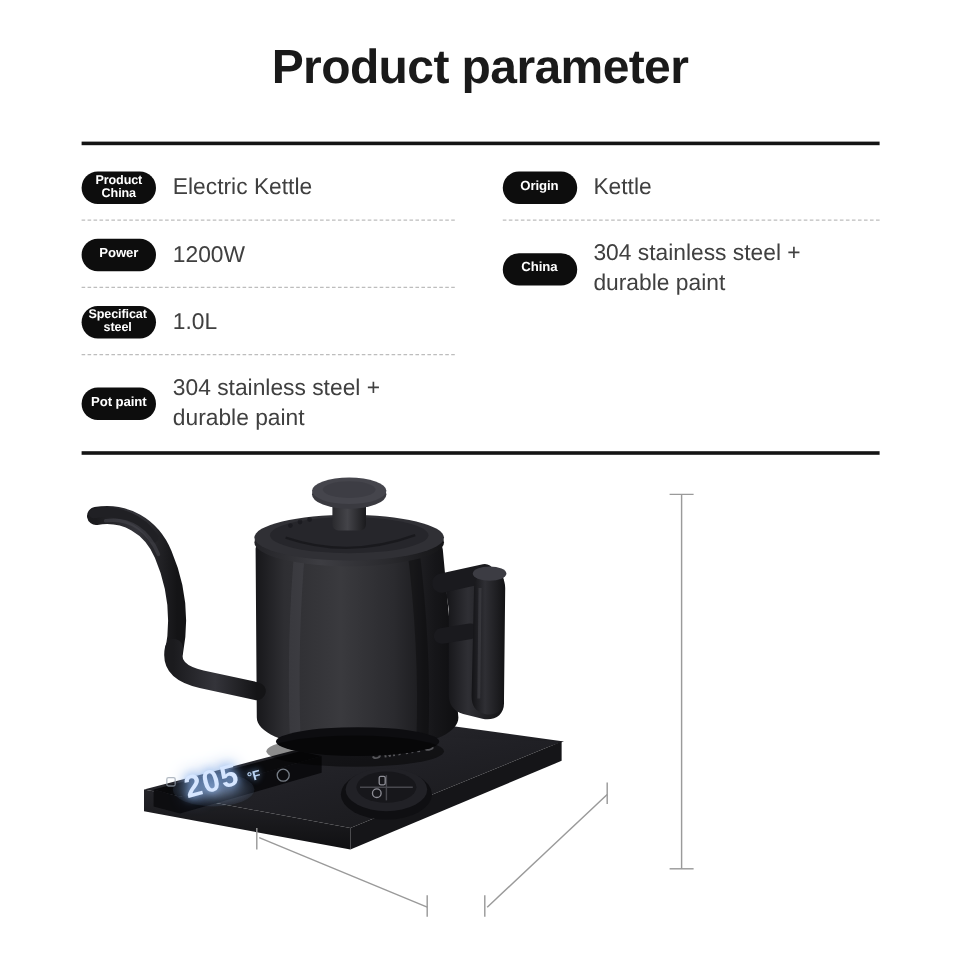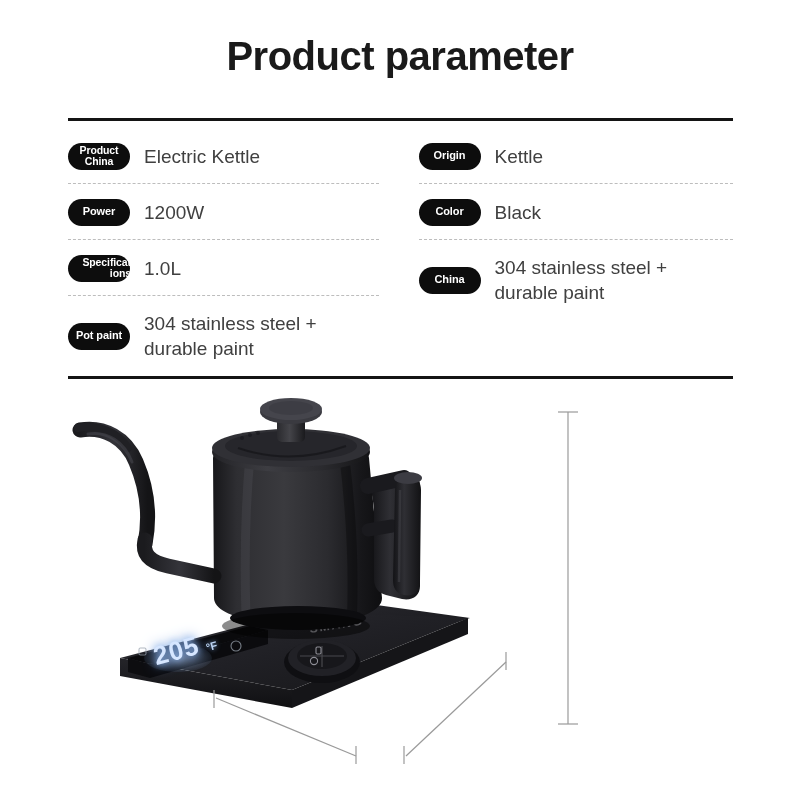--- a/index.html
+++ b/index.html
@@ -92,21 +92,21 @@
     white-space: nowrap;
     position: relative;
   }
   .pill.two-line {
     font-size: 10.5px;
     line-height: 11px;
   }
   .pill.overflow span {
     display: block;
     width: 66px;
-    text-align: right;
+    text-align: center;
     margin-left: -2px;
     word-break: break-all;
   }
   .pill.two-line span { display: block; }
 
   .spec-value {
     margin-left: 14px;
     font-size: 19px;
     color: #404040;
     line-height: 25px;
@@ -156,21 +156,21 @@
         <div class="pill">
           <span>Power</span>
         </div>
         <div class="spec-value">1200W</div>
       </div>
 
       <div class="spec-row r3 sep">
         <div class="pill two-line overflow">
           <div>
             <span>Specificat</span>
-            <span>ions</span>
+            <span>steel</span>
           </div>
         </div>
         <div class="spec-value">1.0L</div>
       </div>
 
       <div class="spec-row r4">
         <div class="pill">
           <span>Pot paint</span>
         </div>
         <div class="spec-value">304 stainless steel + durable paint</div>
@@ -181,26 +181,20 @@
     <div class="spec-col right">
 
       <div class="spec-row r1 sep">
         <div class="pill">
           <span>Origin</span>
         </div>
         <div class="spec-value">Kettle</div>
       </div>
 
 
-      <div class="spec-row r3 sep">
-        <div class="pill">
-          <span>Color</span>
-        </div>
-        <div class="spec-value">Black</div>
-      </div>
 
       <div class="spec-row r4">
         <div class="pill">
           <span>China</span>
         </div>
         <div class="spec-value">304 stainless steel + durable paint</div>
       </div>
 
     </div>
   </div>

